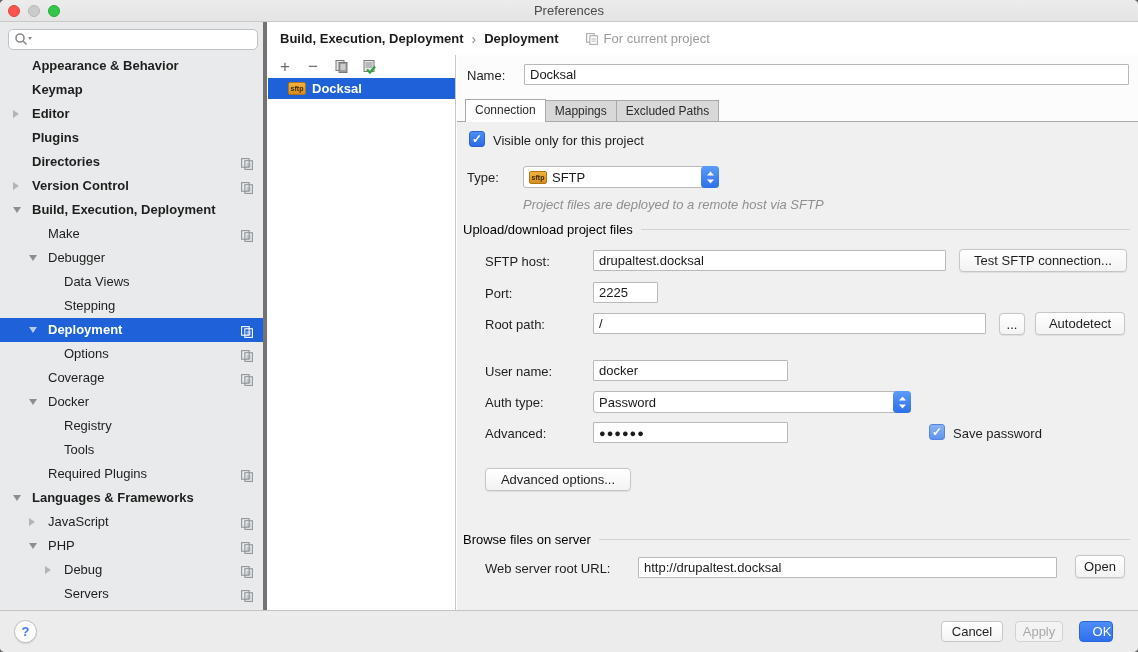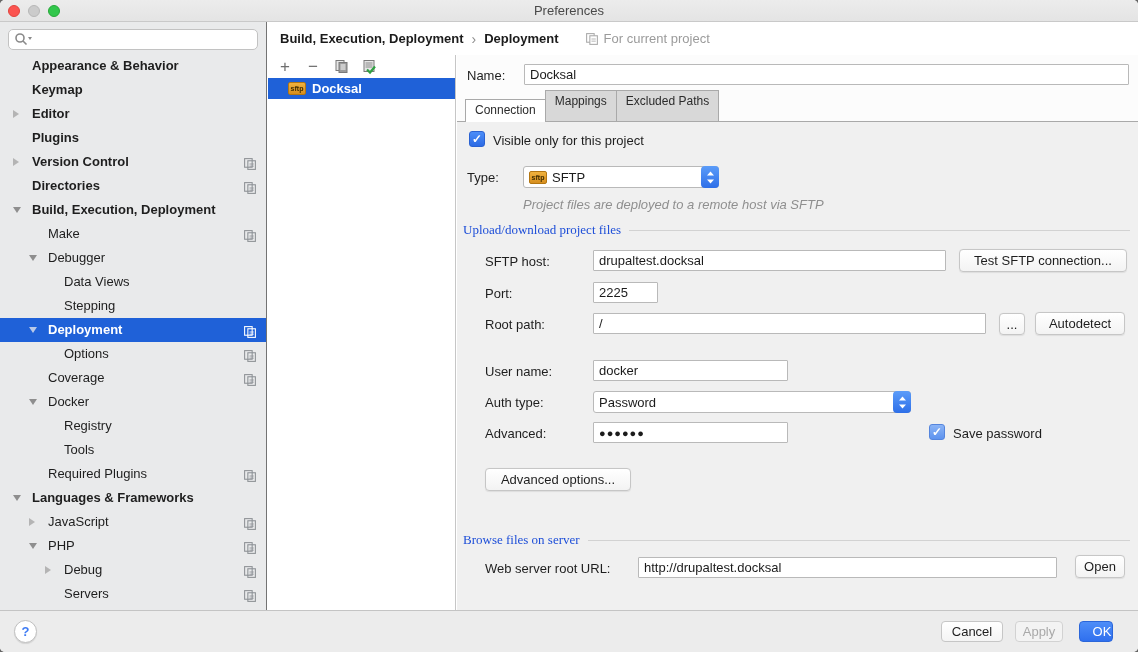--- a/index.html
+++ b/index.html
@@ -8,21 +8,21 @@
 
   
   .titlebar { position:absolute; left:0; top:0; width:1138px; height:22px; background:linear-gradient(#ECECEC,#E4E4E4); border-bottom:1px solid #C9C9C9; }
   .light { position:absolute; top:5px; width:12px; height:12px; border-radius:50%; }
   .light.red   { left:8px;  background:#FB5450; border:1px solid #E0443E; }
   .light.gray  { left:28px; background:#CBCBCB; border:1px solid #B7B7B7; }
   .light.green { left:48px; background:#32C74C; border:1px solid #27A839; }
   .win-title { position:absolute; left:0; right:0; top:3px; text-align:center; font-size:13px; color:#4A4A4A; }
 
   
-  .sidebar { position:absolute; left:0; top:22px; width:267px; height:588px; background:#E9EAEB; border-right:1px solid #737373; overflow:hidden; }
+  .sidebar { position:absolute; left:0; top:22px; width:267px; height:588px; background:#E9EAEB; border-right:4px solid #737373; overflow:hidden; }
   .searchbox { position:absolute; left:8px; top:7px; width:250px; height:21px; }
   .search-input { width:100%; height:100%; border:1px solid #C2C2C2; border-radius:5px; background:#FFF; padding:0 6px 0 28px; font-size:12px; outline:none; }
   .search-icon { position:absolute; left:6px; top:3px; width:20px; height:15px; }
   .tree { position:absolute; left:0; top:32px; right:0; }
   .trow { position:relative; height:24px; line-height:24px; font-size:13px; color:#1E1E1E; cursor:default; }
   .trow.selected { background:#1F61D8; color:#FFF; }
   .tlabel { display:inline-block; }
   .tlabel.b { font-weight:bold; }
   .lvl1 .tlabel { margin-left:32px; }
   .lvl2 .tlabel { margin-left:48px; }
@@ -52,35 +52,35 @@
   .sftpb { display:inline-flex; align-items:center; justify-content:center; width:18px; height:13px; border-radius:2px; background:linear-gradient(#F0B23E,#D68E1E); border:1px solid #B37612; color:#3F2C00; font-size:7px; font-weight:bold; letter-spacing:0; }
   .server-row .sftpb { margin-right:6px; }
 
   
   .config { position:absolute; left:457px; top:55px; width:681px; height:555px; background:#FCFCFC; }
   .flabel { position:absolute; font-size:13px; color:#1E1E1E; }
   .tfield { position:absolute; border:1px solid #B9B9B9; background:#FFF; font-size:13px; color:#1B1B1B; padding:0 5px; outline:none; border-radius:1px; height:21px; font-family:"Liberation Sans", sans-serif; }
   .name-input { left:67px; top:9px; width:605px; }
 
   .tabstrip { position:absolute; left:8px; top:44px; height:23px; display:flex; align-items:flex-end; z-index:2; }
-  .tab { height:32px; line-height:21px; padding:0 9px; font-size:12px; color:#2B2B2B; background:#D8D8D8; border:1px solid #A9A9A9; margin-right:-1px; }
+  .tab { height:22px; line-height:21px; padding:0 9px; font-size:12px; color:#2B2B2B; background:#D8D8D8; border:1px solid #A9A9A9; margin-right:-1px; }
   .tab.active { height:23px; background:#FFF; border-bottom:none; z-index:3; position:relative; }
   .tabcontent { position:absolute; left:0; top:66px; right:0; bottom:0; background:#F0F0F0; border-top:1px solid #A9A9A9; }
 
   .cb { position:absolute; width:16px; height:16px; border-radius:3px; display:flex; align-items:center; justify-content:center; color:#FFF; font-size:12px; font-weight:bold; }
   .cb-dark { background:linear-gradient(#4B8DF8,#2D6BE4); border:1px solid #2A62D2; }
   .cb-light { background:linear-gradient(#8BB4F6,#5E93EE); border:1px solid #5585DD; }
 
   .mselect { position:absolute; height:22px; background:#FFF; border:1px solid #B9B9B9; border-radius:3px; display:flex; align-items:center; padding-left:5px; font-size:13px; color:#1B1B1B; }
   .mselect .sel-text { margin-left:5px; }
   .spinner { position:absolute; right:-1px; top:-1px; width:18px; height:22px; border-radius:4px; background:linear-gradient(#5B9CF9,#2E6FE8); display:flex; align-items:center; justify-content:center; }
 
   .hint { position:absolute; font-size:13px; color:#8F8F8F;font-style:italic; }
   .sec { position:absolute; left:6px; right:8px; display:flex; align-items:center; }
-  .sec-label { font-size:13px; color:#1d4ed8; padding-right:8px; white-space:nowrap;font-family:Liberation Serif, serif; }
+  .sec-label { font-size:13px; color:#000000; padding-right:8px; white-space:nowrap; }
   .sec-line { flex:1; height:1px; background:#D2D2D2; }
 
   .btn { position:absolute; display:flex; align-items:center; justify-content:center; background:linear-gradient(#FFFFFF,#F3F3F3); border:1px solid #C6C6C6; border-radius:4px; font-size:13px; color:#1E1E1E; height:23px; box-shadow:0 0.5px 1px rgba(0,0,0,0.08); cursor:default; }
   .pwd { letter-spacing:1px; font-size:11px; }
 
   
   .bottombar { position:absolute; left:0; top:610px; width:1138px; height:42px; background:#ECECEC; border-top:1px solid #C4C4C4; }
   .help-btn { position:absolute; left:14px; top:9px; width:23px; height:23px; border-radius:50%; background:#FFF; border:1px solid #C0C0C0; color:#3E7BF4; font-size:13px; font-weight:bold; display:flex; align-items:center; justify-content:center; box-shadow:0 1px 1px rgba(0,0,0,0.1); }
   .foot-btn { position:absolute; top:10px; height:21px; display:flex; align-items:center; justify-content:center; border-radius:4px; font-size:13px; border:1px solid #C6C6C6; background:linear-gradient(#FFFFFF,#F4F4F4); color:#1E1E1E; }
   .foot-cancel { left:941px; width:62px; }
@@ -108,26 +108,26 @@
             <line x1="9" y1="9" x2="12.5" y2="12.5" stroke="#8A8A8A" stroke-width="1.6"></line>
             <path d="M14 5 l4 0 l-2 3 z" fill="#8A8A8A"></path>
           </svg>
       </span>
     </div>
     <div class="tree" id="tree">
         <div class="trow lvl1"><span class="tlabel b">Appearance &amp; Behavior</span></div>
         <div class="trow lvl1"><span class="tlabel b">Keymap</span></div>
         <div class="trow lvl1"><span class="arr right"></span><span class="tlabel b">Editor</span></div>
         <div class="trow lvl1"><span class="tlabel b">Plugins</span></div>
+        <div class="trow lvl1"><span class="tlabel b">Directories</span><span class="proj"><svg width="14" height="14" viewBox="0 0 13 13">
+              <rect x="1.5" y="1.5" width="7" height="8" fill="none" stroke="currentColor"></rect>
+              <rect x="4.5" y="3.5" width="7" height="8" fill="none" stroke="currentColor"></rect>
+              <path d="M6 6.5h4M6 8.5h4" stroke="currentColor" stroke-width="0.8"></path>
+            </svg></span></div>
         <div class="trow lvl1"><span class="arr right"></span><span class="tlabel b">Version Control</span><span class="proj"><svg width="14" height="14" viewBox="0 0 13 13">
-              <rect x="1.5" y="1.5" width="7" height="8" fill="none" stroke="currentColor"></rect>
-              <rect x="4.5" y="3.5" width="7" height="8" fill="none" stroke="currentColor"></rect>
-              <path d="M6 6.5h4M6 8.5h4" stroke="currentColor" stroke-width="0.8"></path>
-            </svg></span></div>
-        <div class="trow lvl1"><span class="tlabel b">Directories</span><span class="proj"><svg width="14" height="14" viewBox="0 0 13 13">
               <rect x="1.5" y="1.5" width="7" height="8" fill="none" stroke="currentColor"></rect>
               <rect x="4.5" y="3.5" width="7" height="8" fill="none" stroke="currentColor"></rect>
               <path d="M6 6.5h4M6 8.5h4" stroke="currentColor" stroke-width="0.8"></path>
             </svg></span></div>
         <div class="trow lvl1"><span class="arr down"></span><span class="tlabel b">Build, Execution, Deployment</span></div>
         <div class="trow lvl2"><span class="tlabel">Make</span><span class="proj"><svg width="14" height="14" viewBox="0 0 13 13">
               <rect x="1.5" y="1.5" width="7" height="8" fill="none" stroke="currentColor"></rect>
               <rect x="4.5" y="3.5" width="7" height="8" fill="none" stroke="currentColor"></rect>
               <path d="M6 6.5h4M6 8.5h4" stroke="currentColor" stroke-width="0.8"></path>
             </svg></span></div>

